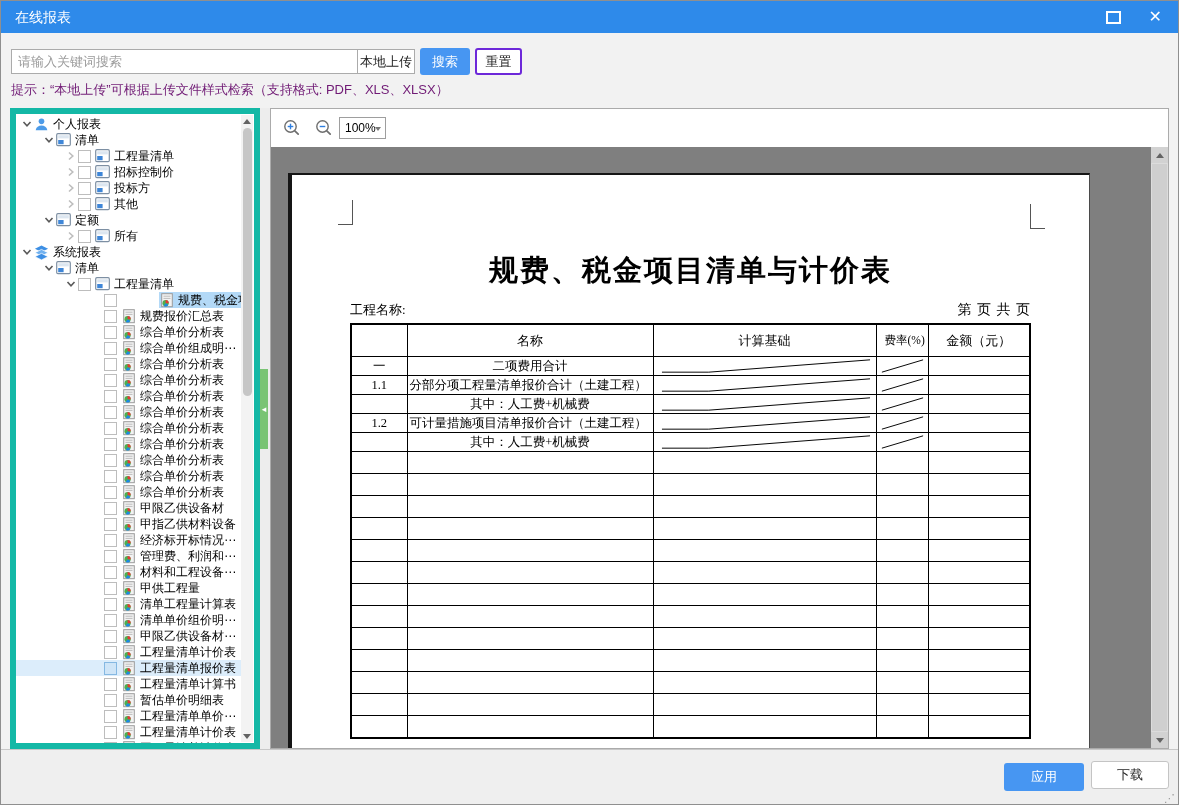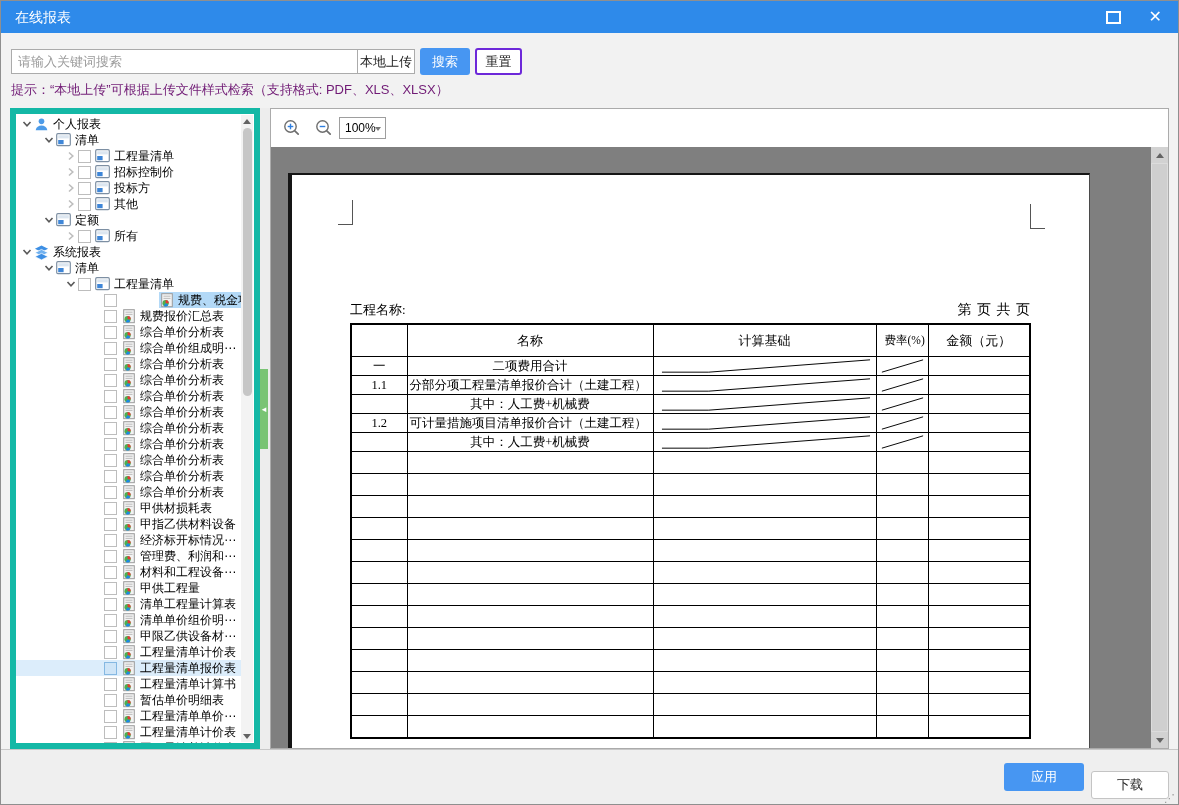--- a/index.html
+++ b/index.html
@@ -78,21 +78,21 @@
   .doc-table td{height:19px;position:relative;}
   .doc-table tr.empty td{height:22px;}
   .c0{width:56px;text-align:center;} .c1{width:246px;} .c2{width:223px;} .c3{width:52px;} .c4{width:102px;}
   th.c3{font-size:11.5px;padding:8px;}
   td.al-c{text-align:center;} td.al-l{text-align:left;}
   .diag{position:absolute;left:0;top:0;width:100%;height:100%;display:block;}
   
   .footer{position:absolute;left:0;top:748px;right:0;height:57px;background:#EFEFEF;border-top:1px solid #C8C8C8;}
   .footer .hint{position:absolute;left:16px;top:17px;font-size:13px;color:#222;}
   .btn-apply{position:absolute;left:1003px;top:13px;width:80px;height:28px;background:#4796F2;color:#fff;}
-  .btn-download{position:absolute;left:1090px;top:21px;width:78px;height:28px;background:#fff;border:1px solid #C4C4C4;color:#222;}
+  .btn-download{position:absolute;left:1090px;top:11px;width:78px;height:28px;background:#fff;border:1px solid #C4C4C4;color:#222;}
   .grip{position:absolute;right:3px;bottom:2px;color:#999;font-size:11px;}
 </style>
 </head>
 <body>
 
 <div class="window">
 
   <div class="titlebar">
     <span class="title">在线报表</span>
     <div class="win-btns">
@@ -515,21 +515,21 @@
             <span class="ticon">
               <svg width="14" height="15" viewBox="0 0 14 15">
                 <rect x="1.7" y="0.7" width="10.6" height="13" fill="#F2F2F2" stroke="#9A9A9A" stroke-width="1"></rect>
                 <line x1="3.5" y1="3.2" x2="10.5" y2="3.2" stroke="#BDBDBD" stroke-width="1"></line>
                 <line x1="3.5" y1="5.4" x2="10.5" y2="5.4" stroke="#BDBDBD" stroke-width="1"></line>
                 <circle cx="5.6" cy="10.2" r="3.1" fill="#4CAF50"></circle>
                 <path d="M5.6,10.2 L5.6,7.1 A3.1,3.1 0 0 1 8.7,10.2 Z" fill="#E53935"></path>
                 <path d="M5.6,10.2 L8.3,11.9 A3.1,3.1 0 0 1 3.8,12.7 Z" fill="#1E88E5"></path>
               </svg>
             </span>
-            <span class="tlabel">甲供材损耗表</span>
+            <span class="tlabel">甲限乙供设备材</span>
           </span>
         </div>
         <div class="trow" style="padding-left: 88px;">
           <span class="cb"></span>
           <span class="rest">
             <span class="ticon">
               <svg width="14" height="15" viewBox="0 0 14 15">
                 <rect x="1.7" y="0.7" width="10.6" height="13" fill="#F2F2F2" stroke="#9A9A9A" stroke-width="1"></rect>
                 <line x1="3.5" y1="3.2" x2="10.5" y2="3.2" stroke="#BDBDBD" stroke-width="1"></line>
                 <line x1="3.5" y1="5.4" x2="10.5" y2="5.4" stroke="#BDBDBD" stroke-width="1"></line>
@@ -799,20 +799,21 @@
       <div class="zoom-select">
         <span>100%</span>
         <span class="zoom-caret"></span>
       </div>
     </div>
     <div class="pv-gray">
 
       <div class="page">
         <div class="crop crop-tl"></div>
         <div class="crop crop-tr"></div>
+        <div class="doc-title">规费、税金项目清单与计价表</div>
         <div class="doc-meta">
           <span>工程名称:</span>
           <span class="pg">第 页 共 页</span>
         </div>
         <table class="doc-table">
           <colgroup>
               <col class="c0">
               <col class="c1">
               <col class="c2">
               <col class="c3">

